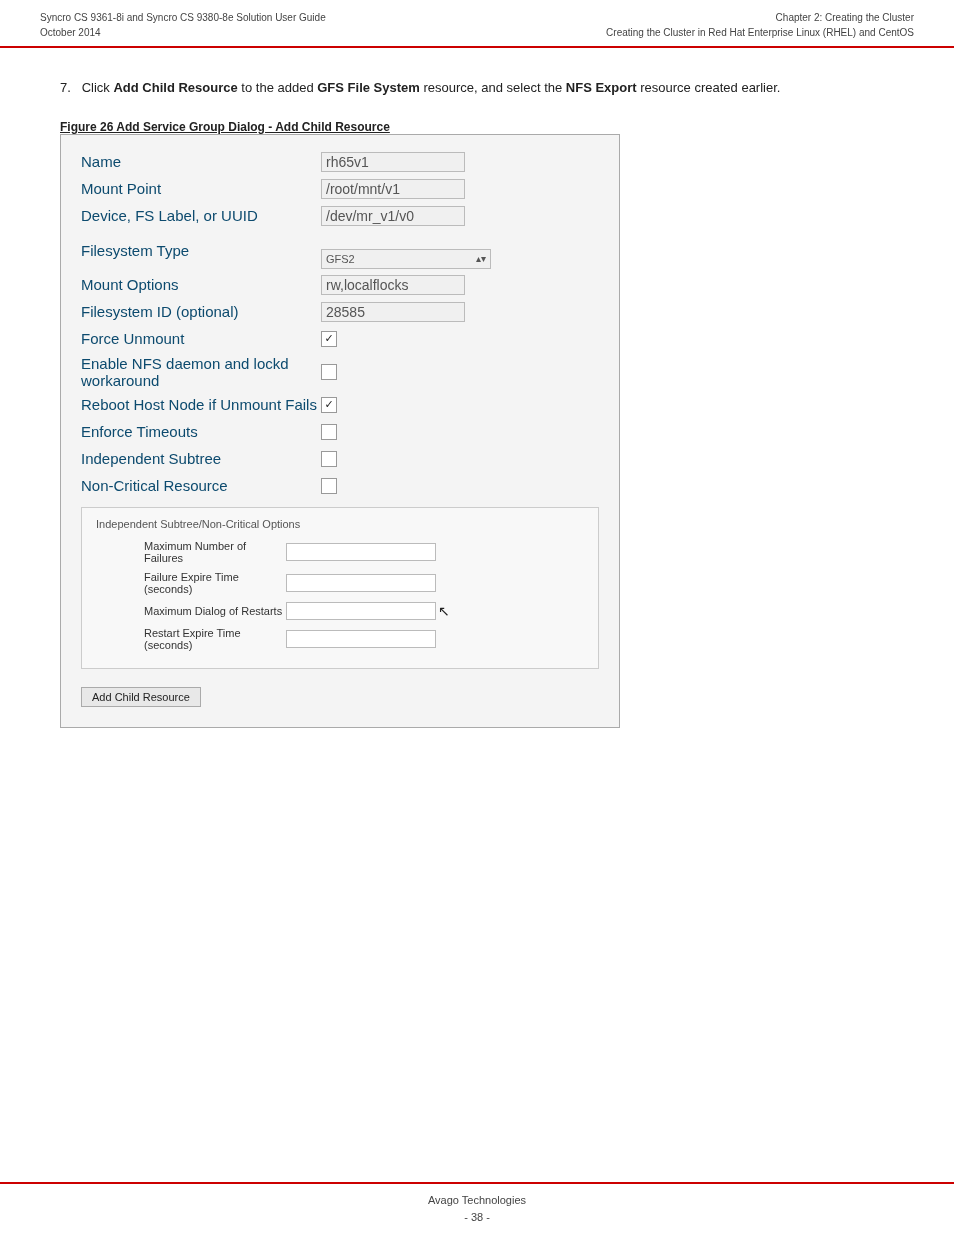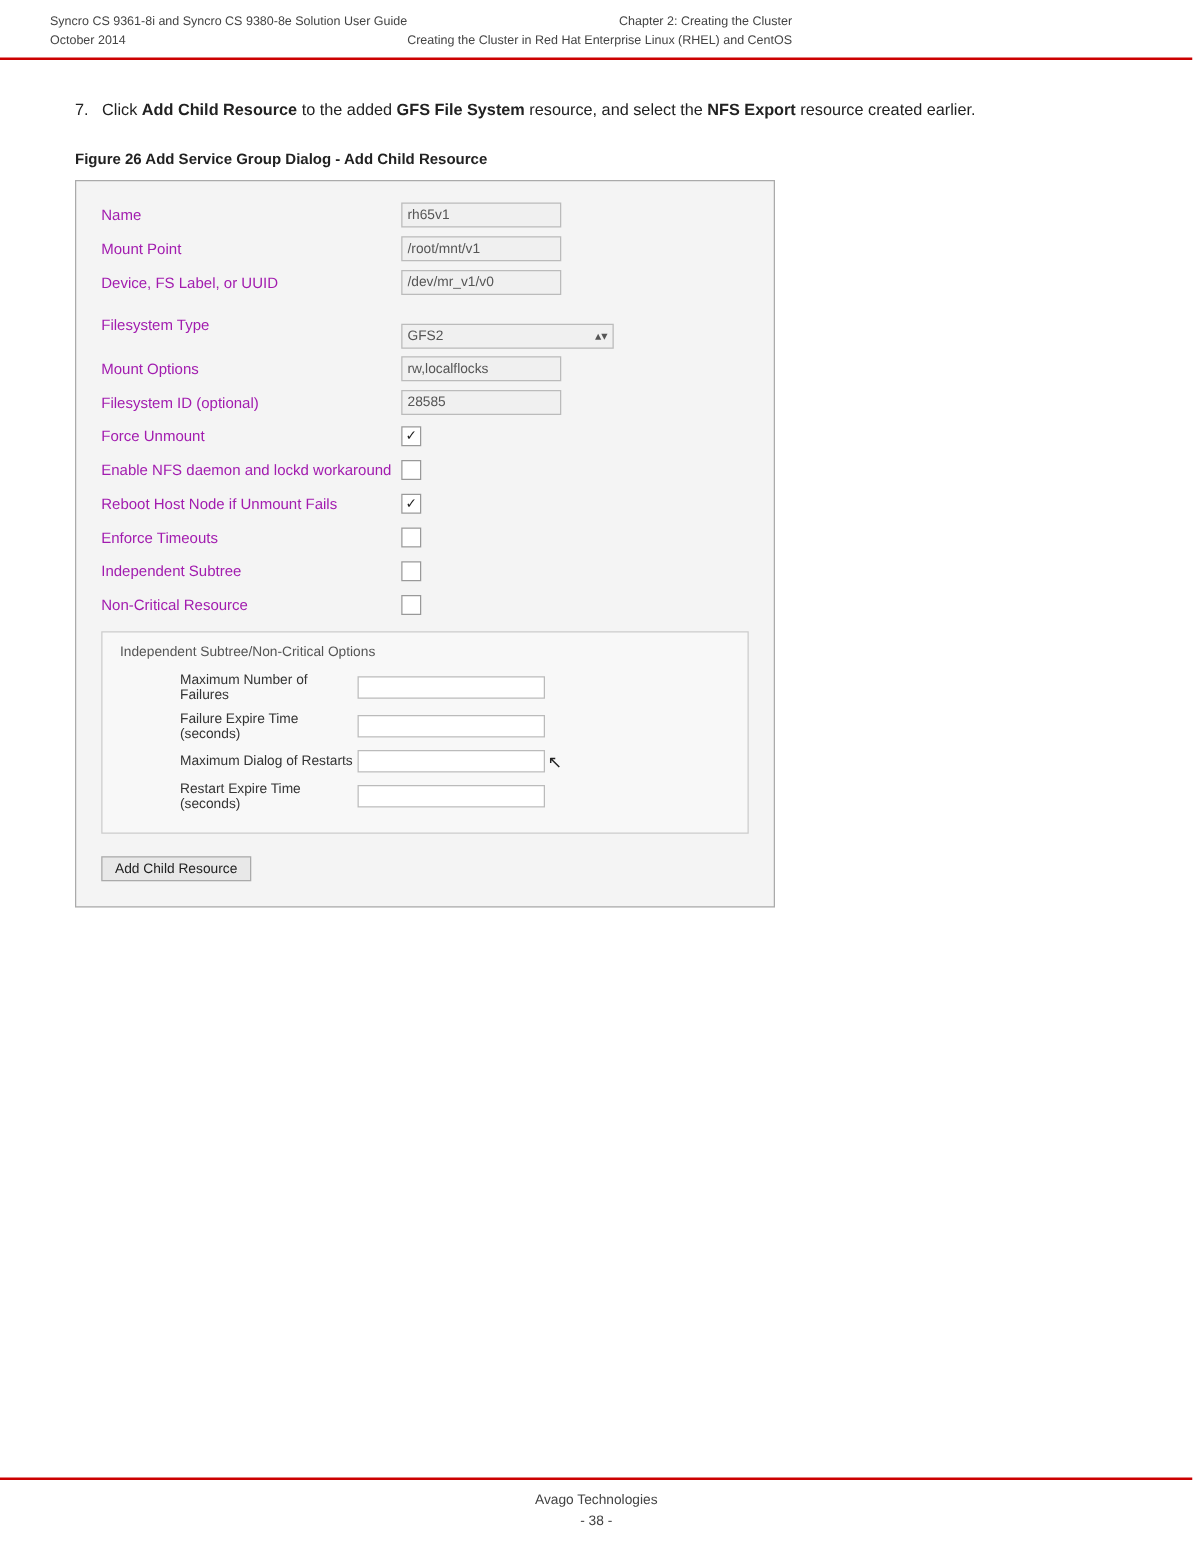--- a/index.html
+++ b/index.html
@@ -11,21 +11,21 @@
       width: 954px;
       min-height: 1235px;
       position: relative;
     }
 
     
     .page-header {
       padding: 10px 40px 6px 40px;
       border-bottom: 2px solid #c00;
       display: flex;
-      justify-content: flex-start;
+      justify-content: space-between;
       align-items: flex-start;
     }
     .header-left {
       font-size: 10px;
       color: #444;
       line-height: 1.5;
     }
     .header-right {
       font-size: 10px;
       color: #444;
@@ -42,51 +42,51 @@
     .step-text {
       font-size: 13px;
       margin-bottom: 22px;
       line-height: 1.5;
     }
 
     
     .figure-caption {
       font-size: 12px;
       font-weight: bold;
-      margin-bottom: 10px;
+      text-decoration: underline;
     }
 
     
     .dialog-box {
       border: 1px solid #aaa;
       background: #f4f4f4;
       padding: 16px 20px 20px 20px;
       width: 560px;
       font-size: 12px;
     }
 
     
     .form-row {
       display: flex;
       align-items: center;
       margin-bottom: 5px;
       min-height: 22px;
     }
     .form-label {
       width: 240px;
-      font-size: 12px;
-      color: #a21caf;
+      font-size: 15px;
+      color: #0c4a6e;
       flex-shrink: 0;
     }
     .form-input {
       border: 1px solid #bbb;
       background: #f0f0f0;
       height: 20px;
-      width: 128px;
-      font-size: 11px;
+      width: 144px;
+      font-size: 14px;
       color: #555;
       padding: 0 4px;
     }
     .form-input-select {
       border: 1px solid #bbb;
       background: #f0f0f0;
       height: 20px;
       width: 170px;
       font-size: 11px;
       color: #555;

